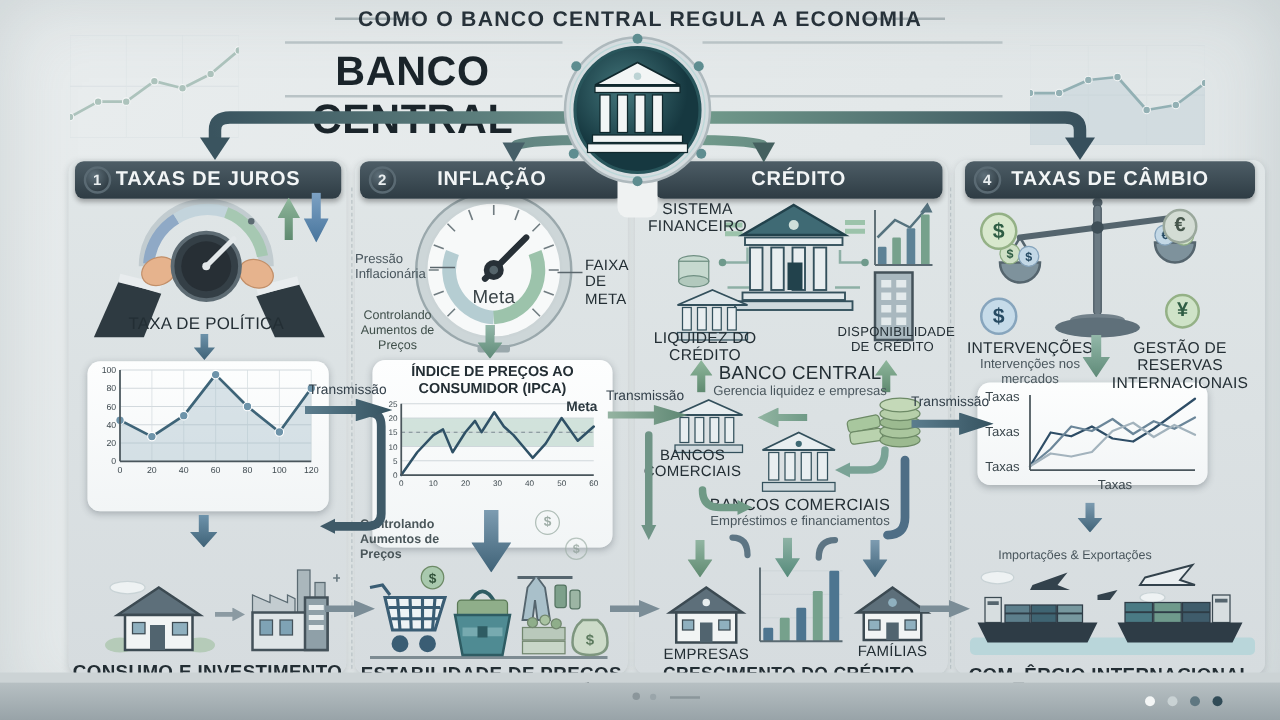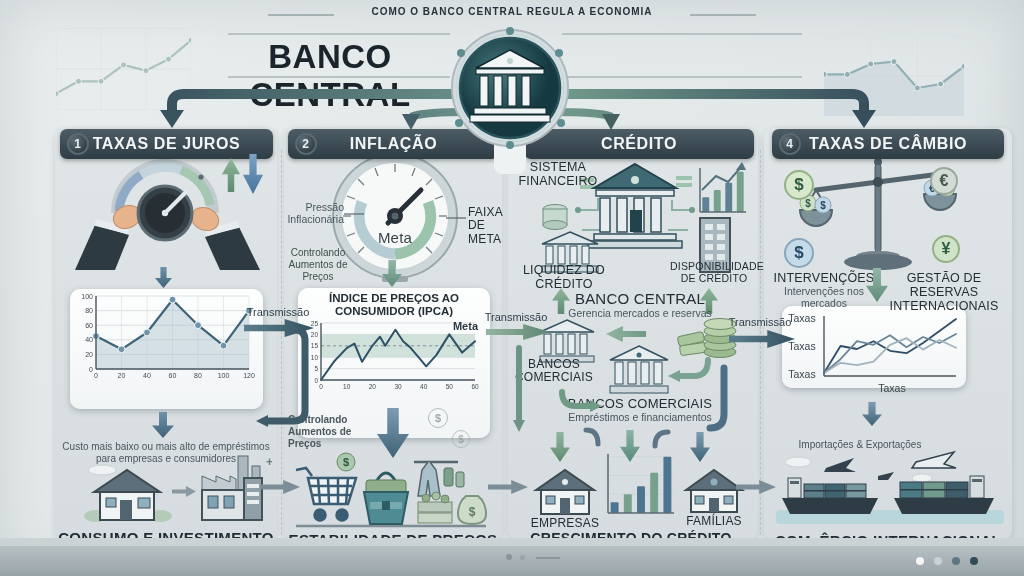--- a/index.html
+++ b/index.html
@@ -58,21 +58,21 @@
       <circle cx="23.333333333333332" cy="38.4" r="3" fill="#5f8d92" stroke="#ffffff" stroke-width="0.9"></circle>
       <circle cx="46.666666666666664" cy="28" r="3" fill="#5f8d92" stroke="#ffffff" stroke-width="0.9"></circle>
       <circle cx="70" cy="25.599999999999994" r="3" fill="#5f8d92" stroke="#ffffff" stroke-width="0.9"></circle>
       <circle cx="93.33333333333333" cy="52" r="3" fill="#5f8d92" stroke="#ffffff" stroke-width="0.9"></circle>
       <circle cx="116.66666666666667" cy="48" r="3" fill="#5f8d92" stroke="#ffffff" stroke-width="0.9"></circle>
       <circle cx="140" cy="30.4" r="3" fill="#5f8d92" stroke="#ffffff" stroke-width="0.9"></circle>
     </svg>
 
   <div class="hline" style="left:268px;top:14px;width:66px;background:#a7b2b5"></div>
   <div class="hline" style="left:690px;top:14px;width:66px;background:#a7b2b5"></div>
-  <div class="abs" style="left:262px;top:6px;width:500px;text-align:center;font-size:10px;font-weight:bold;letter-spacing:1px;color:#27323a;z-index:2">COMO O BANCO CENTRAL REGULA A ECONOMIA</div>
+  <div class="abs" style="left:262px;top:6px;width:500px;text-align:center;font-size:17px;font-weight:bold;letter-spacing:1px;color:#27323a;z-index:2">COMO O BANCO CENTRAL REGULA A ECONOMIA</div>
 
   <div class="hline" style="left:228px;top:33px;width:222px"></div>
   <div class="hline" style="left:228px;top:76px;width:222px"></div>
   <div class="hline" style="left:562px;top:33px;width:240px"></div>
   <div class="hline" style="left:562px;top:76px;width:240px"></div>
   <div class="abs" style="left:200px;top:38px;width:260px;text-align:center;font-size:33px;font-weight:800;color:#1a242a;letter-spacing:.5px;z-index:2">BANCO CENTRAL</div>
 
   <div class="abs" style="left:494px;top:130px;width:32px;height:44px;background:#eff2f2;border-radius:0 0 8px 8px;z-index:5"></div>
 
   <svg class="abs" style="left:0;top:0;z-index:6" width="1024" height="576">
@@ -185,20 +185,21 @@
     <polygon points="185,115 145,115 130,82 164,72" fill="#2e3a41"></polygon>
     <rect x="130" y="70" width="34" height="7" fill="#e8ecee" transform="rotate(-14 147 73)"></rect>
     <ellipse cx="130" cy="64" rx="14" ry="11" fill="#e6b38d" stroke="#c28f69" transform="rotate(22 130 64)"></ellipse>
     <circle cx="90" cy="58" r="27" fill="#343f46" stroke="#5d6b73" stroke-width="3"></circle>
     <circle cx="90" cy="58" r="20" fill="#272f35"></circle>
     <line x1="90" y1="58" x2="112" y2="36" stroke="#e3e8ea" stroke-width="4" stroke-linecap="round"></line>
     <circle cx="90" cy="58" r="3.2" fill="#e3e8ea"></circle>
   </svg>
   <div class="arr-up" style="left:222px;top:158px;width:18px;height:34px;background:linear-gradient(#8fb79c,#5f8a70)"></div>
   <div class="arr-down" style="left:243px;top:154px;width:20px;height:40px;background:linear-gradient(#7da2c4,#47749c)"></div>
+  <div class="bold-label" style="left:70px;top:251px;width:190px;font-size:13.5px">TAXA DE POLÍTICA</div>
   <div class="arr-down" style="left:155px;top:267px;width:17px;height:21px;background:linear-gradient(#6d93ab,#3f6277)"></div>
 
   <div class="card" style="left:70px;top:289px;width:193px;height:120px">
     <svg width="181" height="92" style="margin:1px auto 0">
         <line x1="20" y1="79" x2="173" y2="79" stroke="#ccd4d8" stroke-width="0.7"></line>
         <line x1="20" y1="64.4" x2="173" y2="64.4" stroke="#ccd4d8" stroke-width="0.7"></line>
         <line x1="20" y1="49.8" x2="173" y2="49.8" stroke="#ccd4d8" stroke-width="0.7"></line>
         <line x1="20" y1="35.2" x2="173" y2="35.2" stroke="#ccd4d8" stroke-width="0.7"></line>
         <line x1="20" y1="20.599999999999994" x2="173" y2="20.599999999999994" stroke="#ccd4d8" stroke-width="0.7"></line>
         <line x1="20" y1="6" x2="173" y2="6" stroke="#ccd4d8" stroke-width="0.7"></line>
@@ -230,21 +231,20 @@
         <text x="45.5" y="88" text-anchor="middle" font-size="7" fill="#3f4a50" font-family="Liberation Sans, sans-serif">20</text>
         <text x="71" y="88" text-anchor="middle" font-size="7" fill="#3f4a50" font-family="Liberation Sans, sans-serif">40</text>
         <text x="96.5" y="88" text-anchor="middle" font-size="7" fill="#3f4a50" font-family="Liberation Sans, sans-serif">60</text>
         <text x="122" y="88" text-anchor="middle" font-size="7" fill="#3f4a50" font-family="Liberation Sans, sans-serif">80</text>
         <text x="147.5" y="88" text-anchor="middle" font-size="7" fill="#3f4a50" font-family="Liberation Sans, sans-serif">100</text>
         <text x="173" y="88" text-anchor="middle" font-size="7" fill="#3f4a50" font-family="Liberation Sans, sans-serif">120</text>
       </svg>
   </div>
 
   <div class="arr-down" style="left:152px;top:412px;width:22px;height:26px;background:linear-gradient(#6d93ab,#3f6277)"></div>
-  <div class="small-label" style="left:56px;top:441px;width:220px;font-size:10px">Custo mais baixo ou mais alto de empréstimos para empresas e consumidores</div>
 
   <svg class="svgicon" style="left:82px;top:458px" width="90" height="68">
     <ellipse cx="20" cy="12" rx="14" ry="5" fill="#eef2f3" stroke="#c9d3d6"></ellipse>
     <ellipse cx="14" cy="58" rx="12" ry="6" fill="#9fbf9f" opacity=".6"></ellipse>
     <ellipse cx="78" cy="58" rx="12" ry="6" fill="#9fbf9f" opacity=".6"></ellipse>
     <polygon points="12,34 45,12 78,34" fill="#5d6f7a" stroke="#3c4a52" stroke-width="2"></polygon>
     <rect x="18" y="34" width="54" height="28" fill="#f1f4f4" stroke="#3c4a52" stroke-width="2"></rect>
     <rect x="38" y="42" width="12" height="20" fill="#51646f"></rect>
     <rect x="24" y="40" width="10" height="9" fill="#8fb0bf" stroke="#3c4a52"></rect>
     <rect x="56" y="40" width="12" height="10" fill="#8fb0bf" stroke="#3c4a52"></rect>
@@ -288,21 +288,21 @@
         <line x1="121" y1="84" x2="113" y2="81"></line>
     </g>
     <path d="M 40 50 A 38 38 0 0 0 73 102" fill="none" stroke="#b5cdd2" stroke-width="11"></path>
     <path d="M 73 102 A 38 38 0 0 0 106 50" fill="none" stroke="#9cc3ab" stroke-width="11"></path>
     <line x1="66" y1="71" x2="99" y2="38" stroke="#273037" stroke-width="5" stroke-linecap="round"></line>
     <circle cx="73" cy="64" r="8" fill="#273037"></circle>
       <circle cx="73" cy="64" r="3.5" fill="#55646b"></circle>
     <rect x="60" y="124" width="26" height="6" rx="2" fill="#9aa8ac"></rect>
   </svg>
   <div class="bold-label" style="left:373px;top:230px;width:44px;font-size:15px;color:#3a4448;z-index:4">Meta</div>
-  <div class="small-label" style="left:284px;top:201px;width:60px;font-size:10.5px;text-align:right">Pressão Inflacionária</div>
+  <div class="small-label" style="left:284px;top:201px;width:60px;font-size:10.5px;text-align:left">Pressão Inflacionária</div>
   <div class="bold-label" style="left:468px;top:206px;width:42px;font-size:12px;text-align:left">FAIXA DE META</div>
   <div class="small-label" style="left:286px;top:247px;width:64px;font-size:10px;color:#3f4f4a">Controlando Aumentos de Preços</div>
   <div class="arr-down" style="left:382px;top:260px;width:20px;height:27px;background:linear-gradient(#93b8a9,#5f8a78)"></div>
 
   <div class="card" style="left:298px;top:288px;width:192px;height:150px">
     <div style="font-weight:bold;font-size:11.5px;color:#232e34;text-align:center;margin:4px 8px 0;line-height:1.15">ÍNDICE DE PREÇOS AO CONSUMIDOR (IPCA)</div>
     <svg width="178" height="72" style="margin:1px auto 0">
         <rect x="16" y="15.399999999999999" width="154" height="22.800000000000004" fill="#b5d2c6" opacity="0.6"></rect>
         <line x1="16" y1="61" x2="170" y2="61" stroke="#ccd4d8" stroke-width="0.7"></line>
         <line x1="16" y1="49.6" x2="170" y2="49.6" stroke="#ccd4d8" stroke-width="0.7"></line>
@@ -437,21 +437,21 @@
     <rect x="9" y="30" width="8" height="6" fill="#e3eaec"></rect>
       <rect x="21" y="30" width="8" height="6" fill="#e3eaec"></rect>
     <rect x="9" y="40" width="8" height="6" fill="#e3eaec"></rect>
       <rect x="21" y="40" width="8" height="6" fill="#e3eaec"></rect>
   </svg>
   <div class="bold-label" style="left:508px;top:263px;width:112px;font-size:12.5px">LIQUIDEZ DO CRÉDITO</div>
   <div class="bold-label" style="left:670px;top:261px;width:88px;font-size:10.5px">DISPONIBILIDADE DE CRÉDITO</div>
   <div class="arr-up" style="left:552px;top:288px;width:18px;height:26px;background:linear-gradient(#8fb79c,#5f8a70)"></div>
   <div class="arr-up" style="left:700px;top:288px;width:18px;height:26px;background:linear-gradient(#8fb79c,#5f8a70)"></div>
   <div class="bold-label" style="left:558px;top:291px;width:164px;font-size:15px">BANCO CENTRAL</div>
-  <div class="small-label" style="left:558px;top:307px;width:164px;font-size:10.5px">Gerencia mercados e reservas</div>
+  <div class="small-label" style="left:558px;top:307px;width:164px;font-size:10.5px">Gerencia liquidez e empresas</div>
 
   <svg class="svgicon" style="left:536px;top:318px" width="62" height="46">
     <polygon points="31,2 58,14 4,14" fill="#e8eef0" stroke="#33505c" stroke-width="1.5"></polygon>
     <rect x="8" y="16" width="7" height="20" fill="#e8eef0" stroke="#33505c"></rect>
     <rect x="20" y="16" width="7" height="20" fill="#e8eef0" stroke="#33505c"></rect>
     <rect x="32" y="16" width="7" height="20" fill="#e8eef0" stroke="#33505c"></rect>
     <rect x="44" y="16" width="7" height="20" fill="#e8eef0" stroke="#33505c"></rect>
     <rect x="4" y="38" width="54" height="6" fill="#cfd9dd" stroke="#33505c"></rect>
   </svg>
   <div class="arr-right" style="left:606px;top:326px;width:40px;height:16px;background:linear-gradient(90deg,#6f9a86,#92b5a2);transform:scaleX(-1)"></div>

